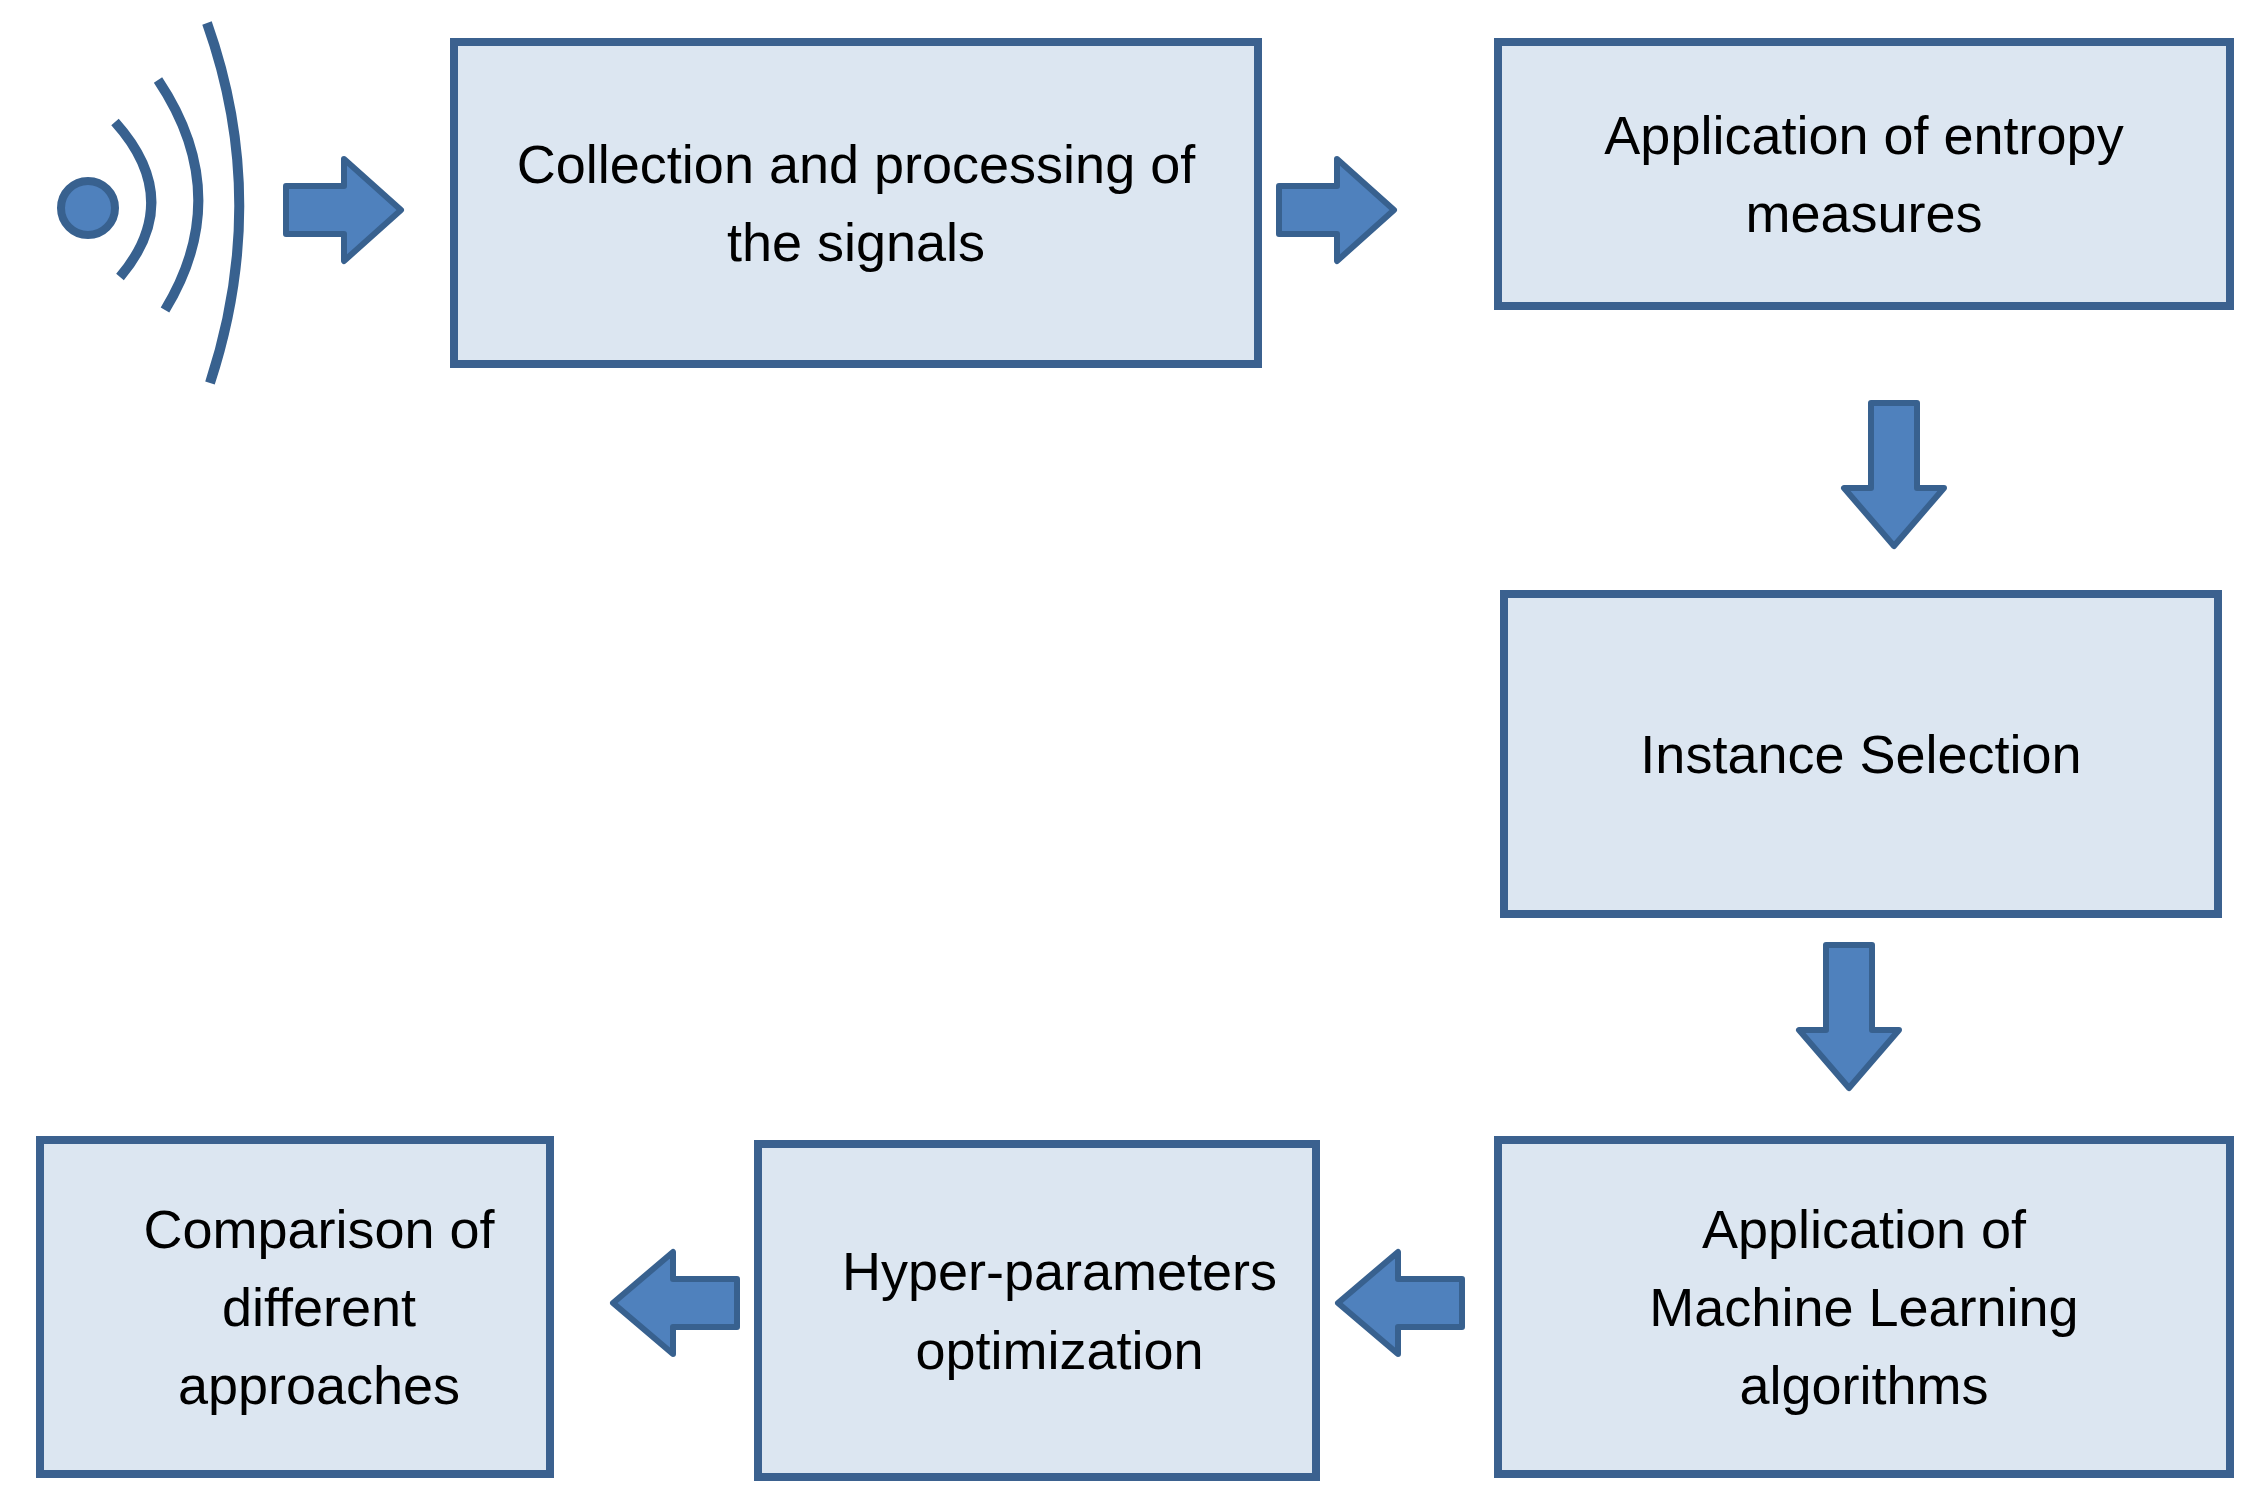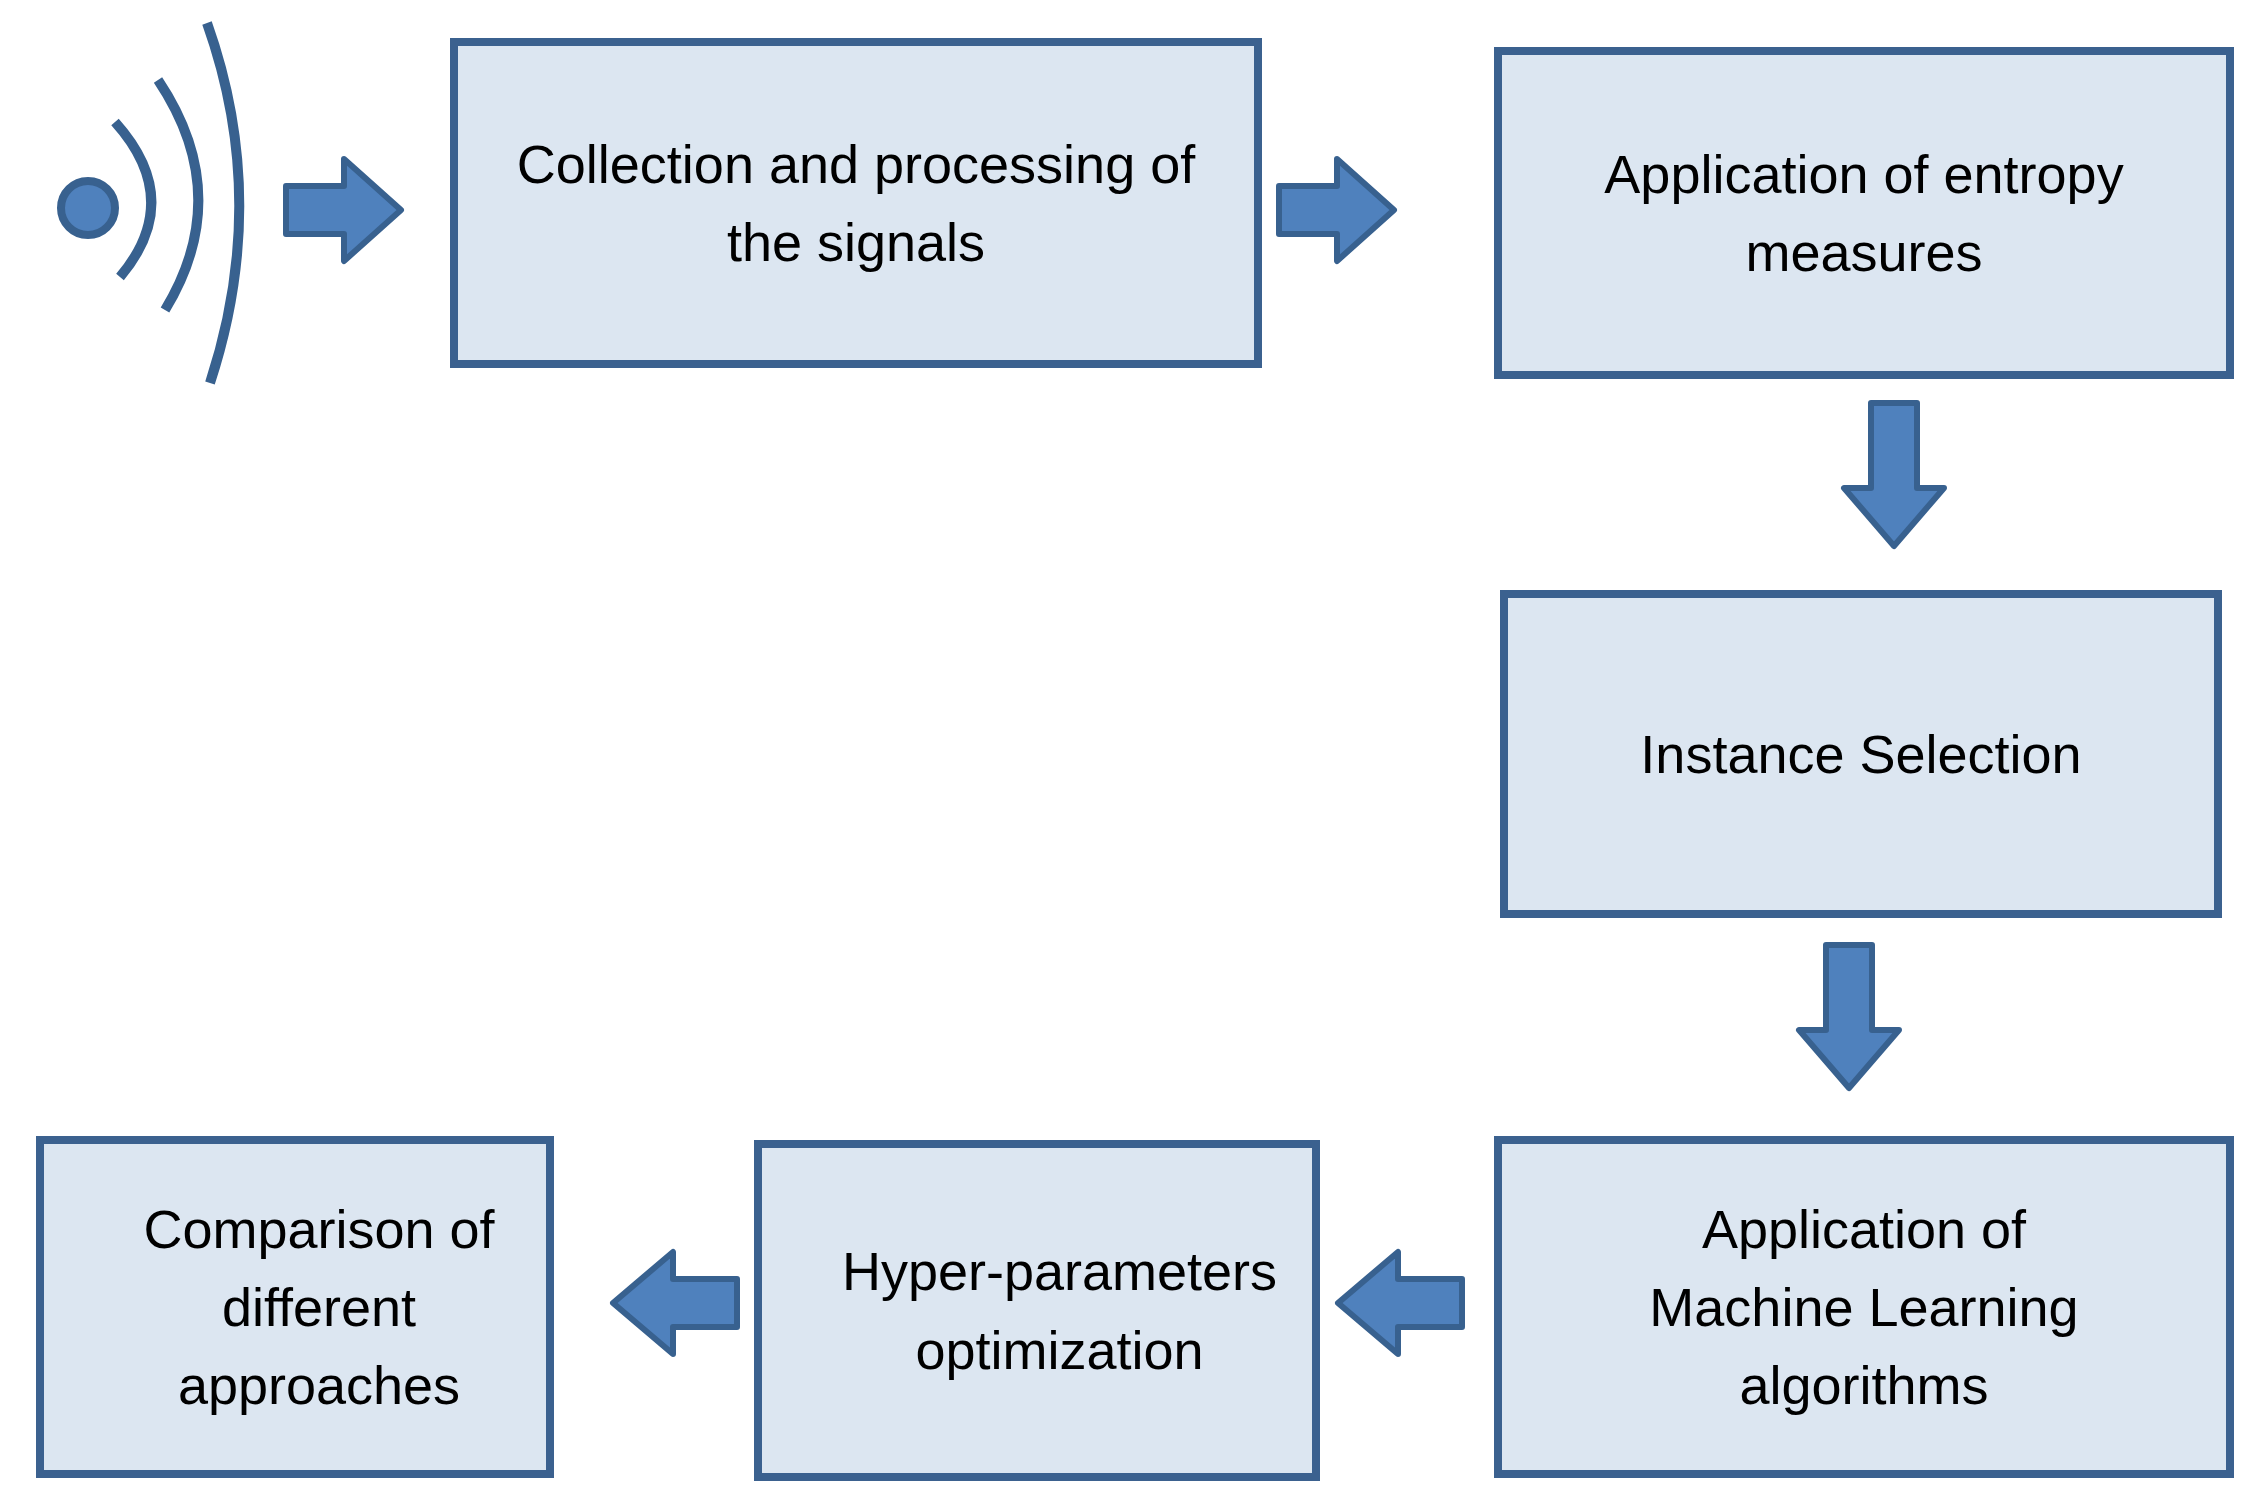--- a/index.html
+++ b/index.html
@@ -23,21 +23,21 @@
   .node-label{
     white-space:pre-line;
     color:#000000;
     font-size:54px;
     line-height:1.45;
     font-weight:400;
   }
   .shape{position:absolute;display:block;}
   
   #node-collection          {left:450px;  top:38px;   width:812px; height:330px;align-items:center;}
-  #node-entropy             {left:1494px; top:47px;   width:740px; height:332px;}
+  #node-entropy             {left:1494px; top:38px;   width:740px; height:272px;}
   #node-instance-selection  {left:1500px; top:590px;  width:722px; height:328px;}
   #node-ml-algorithms       {left:1494px; top:1136px; width:740px; height:342px;}
   #node-hyperparameters     {left:754px;  top:1140px; width:566px; height:341px;padding-left:45px;}
   #node-comparison          {left:36px;   top:1136px; width:518px; height:342px;padding-left:48px;}
 
   #signal-icon              {left:30px;   top:15px;   width:250px; height:390px;}
   #arrow-right-1            {left:283px;  top:155px;  width:122px; height:110px;}
   #arrow-right-2            {left:1276px; top:155px;  width:122px; height:110px;}
   #arrow-down-1             {left:1840px; top:400px;  width:108px; height:150px;}
   #arrow-down-2             {left:1795px; top:942px;  width:108px; height:150px;}

